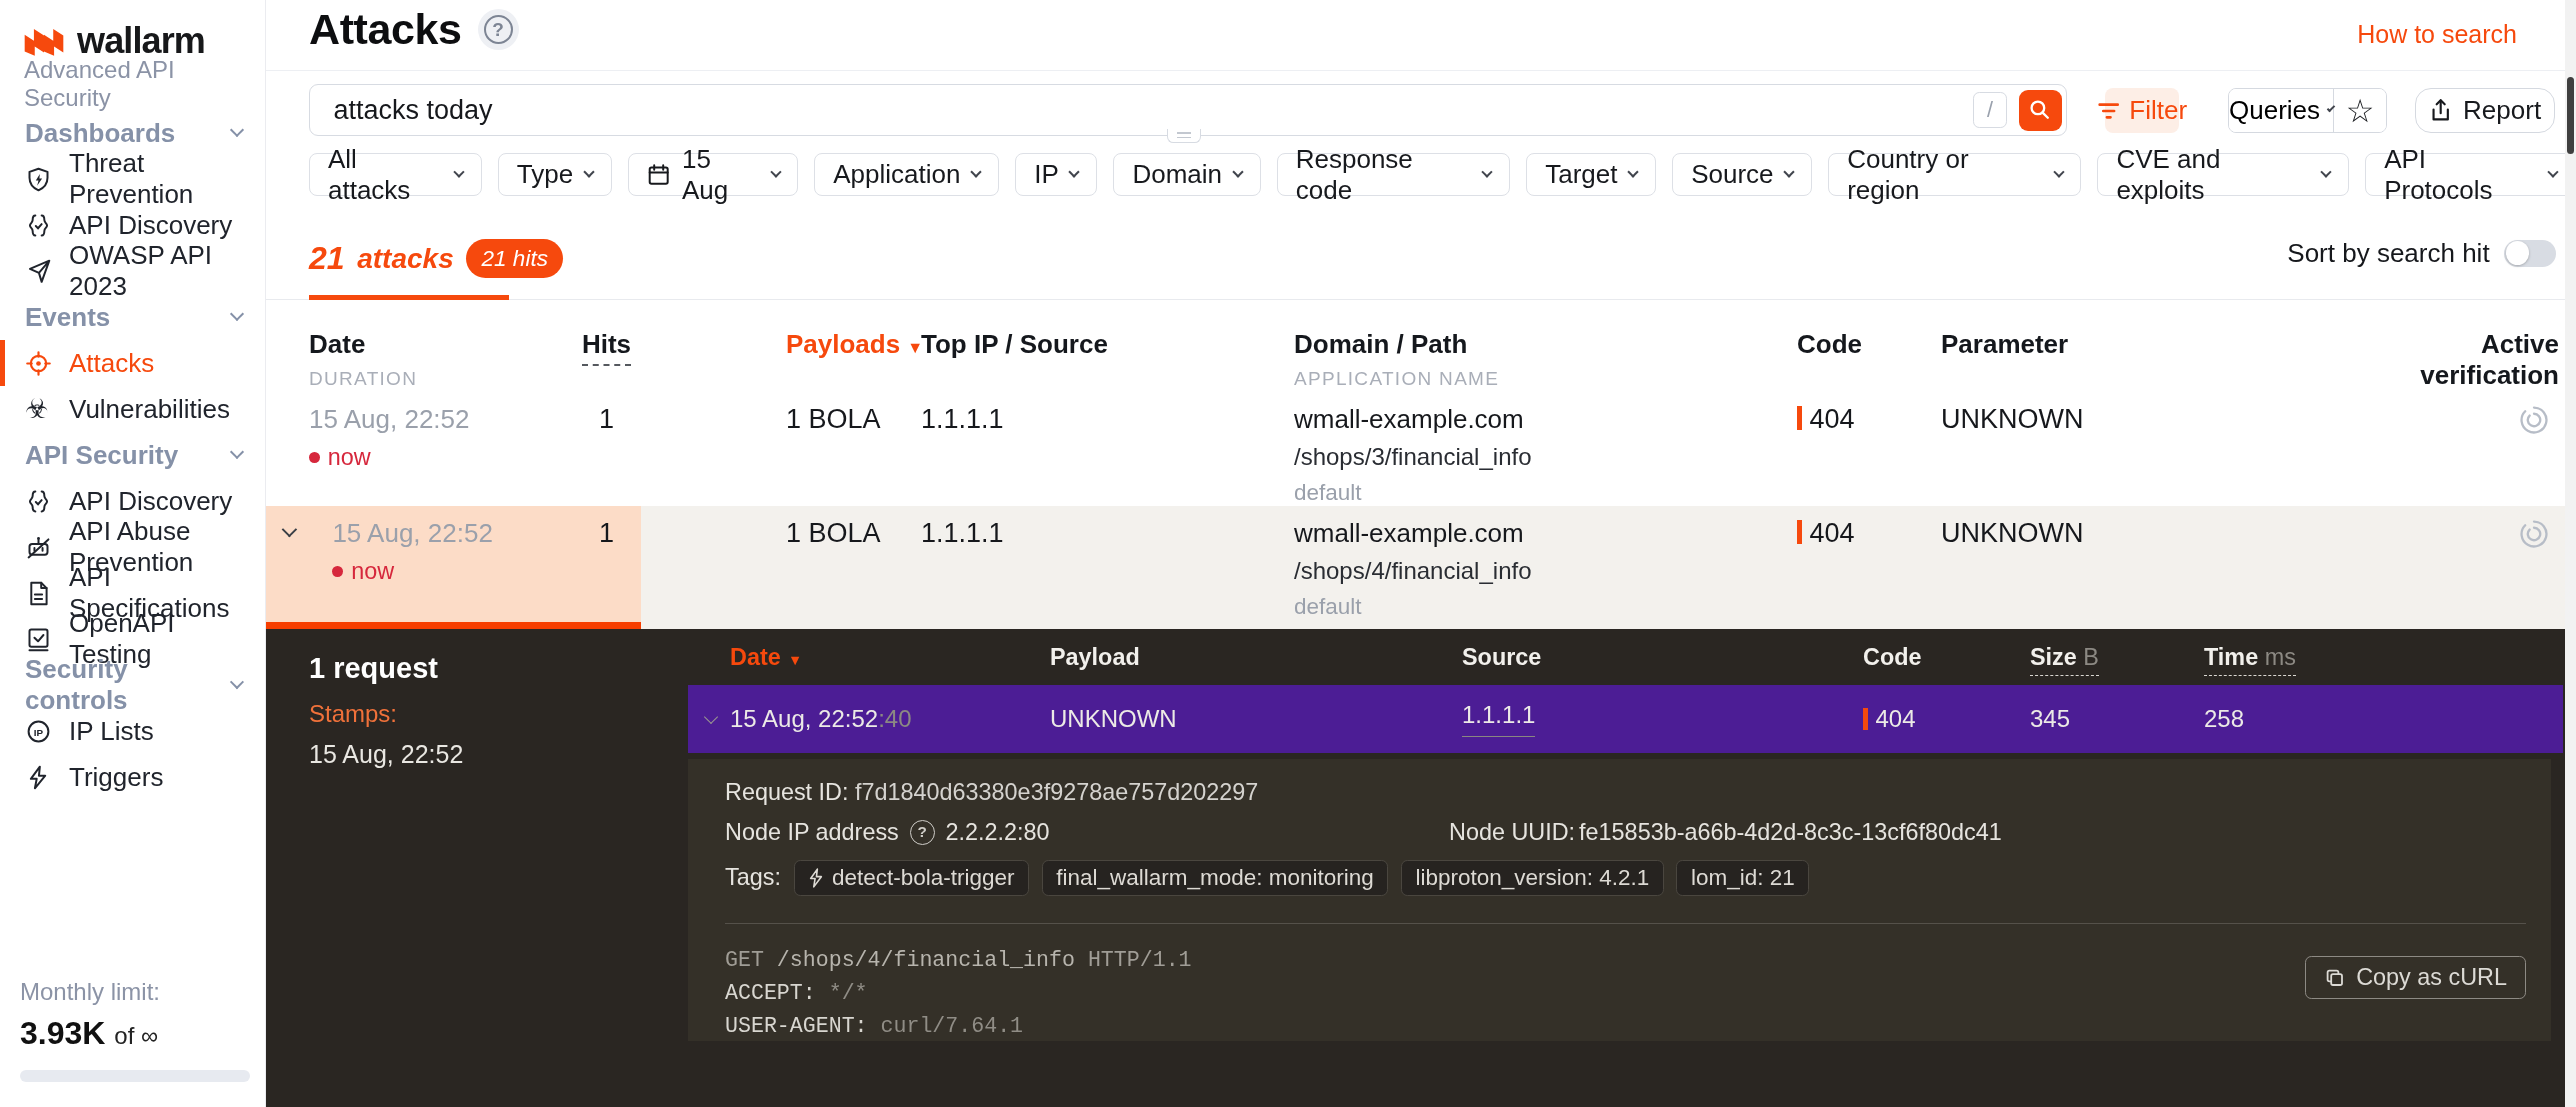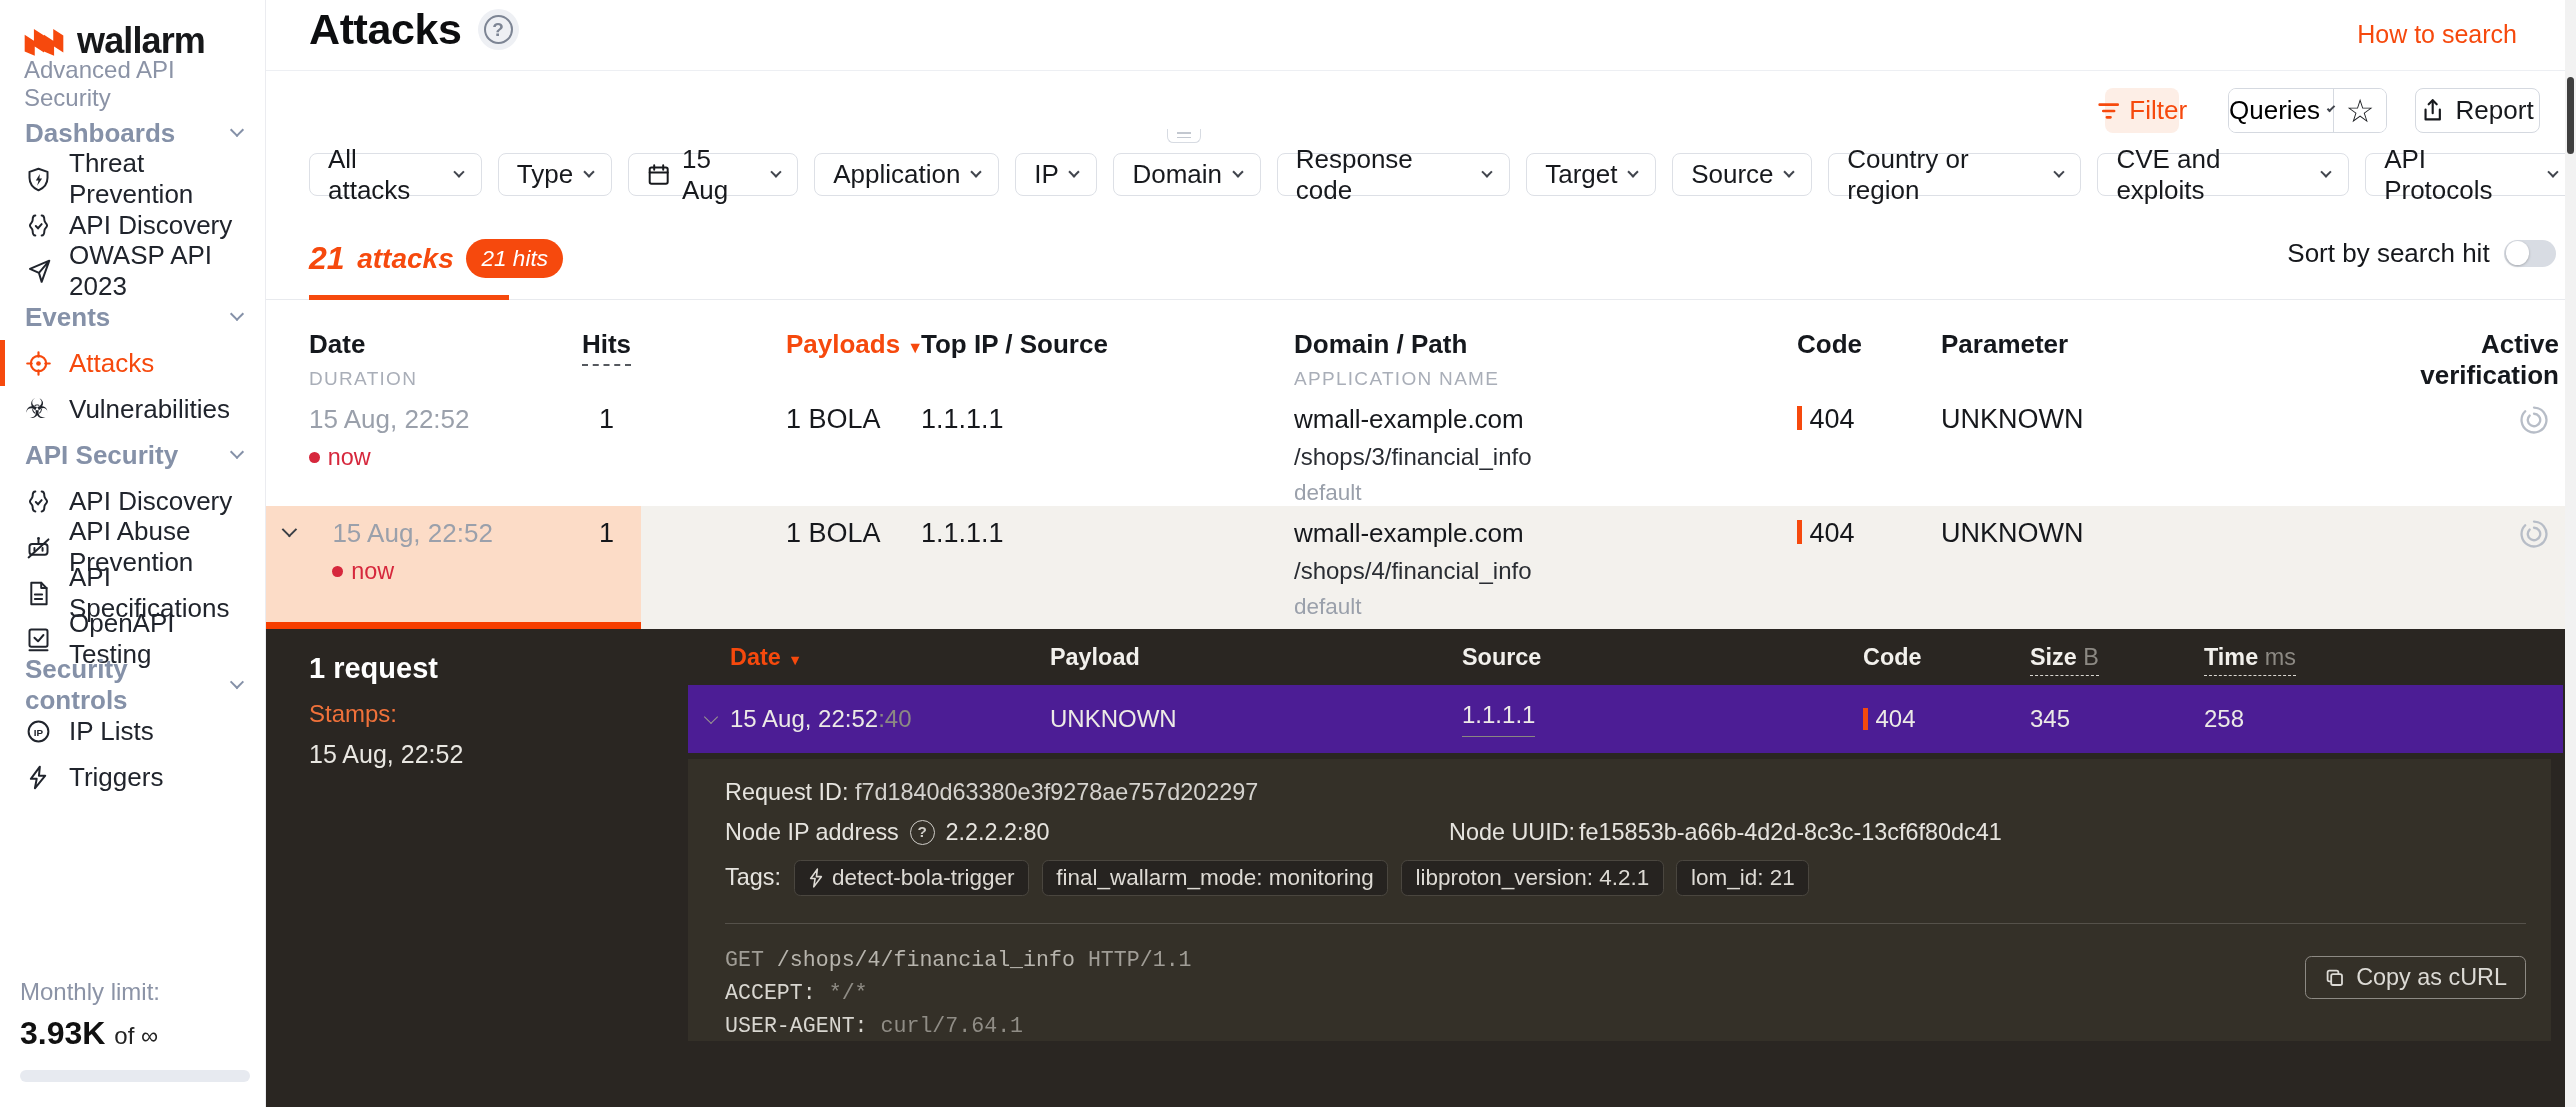--- a/index.html
+++ b/index.html
@@ -54,21 +54,21 @@
   .expand-handle i { width:14.4px; height:1.8px; background:#c3c8d0; }
 
   .btn { display:inline-flex; align-items:center; justify-content:center; gap:10.8px; height:45px;
          border:1.3px solid #d5d9e0; border-radius:8px; background:#fff; font-size:26px; color:#17191d; cursor:pointer; }
   .filter-btn { position:absolute; left:1839px; top:88px; width:74px; border:none; background:#fdeee6; color:#f6490d; gap:9px; }
   .queries-group { position:absolute; left:1962px; top:88px; height:45px; display:flex; border:1.3px solid #d5d9e0; border-radius:8px; overflow:hidden; }
   .queries-btn { width:104px; height:100%; display:flex; align-items:center; justify-content:center; gap:9px;
                  font-size:26px; background:#fff; border:none; cursor:pointer; }
   .star-btn { width:53px; height:100%; display:flex; align-items:center; justify-content:center; background:#fff;
               border:none; border-left:1.3px solid #d5d9e0; cursor:pointer; font-size:32px; color:#17191d; }
-  .report-btn { position:absolute; left:2149px; top:88px; width:125px; }
+  .report-btn { position:absolute; left:2149px; top:88px; width:140px;border-radius:16px; }
   .chev-sm { width:8px; height:8px; border-right:2.2px solid #41454d; border-bottom:2.2px solid #41454d;
              transform:rotate(45deg); margin-top:-4.5px; }
 
   
   .chips { position:absolute; left:43px; top:153px; display:flex; gap:16px; }
   .chip { height:43px; border:1.3px solid #dde0e6; border-radius:8px; background:#fff; padding:0 18px;
           display:flex; align-items:center; gap:11.7px; font-size:26px; color:#17191d; cursor:pointer; }
 
   
   .tabbar { position:absolute; left:0; top:225px; right:0; height:75px; border-bottom:0.9px solid #e8eaee; }
@@ -316,20 +316,32 @@
 <div class="main">
   <div class="page-title-row">
     <span class="page-title">Attacks</span>
     <span class="help-disc">
       <span class="help-ring">?</span>
     </span>
   </div>
   <a class="how-to">How to search</a>
   <div class="top-divider"></div>
 
+  <div class="search-wrap">
+    <input class="search-input" value="attacks today" style="">
+    <span class="slash-hint">/</span>
+    <button class="search-btn">
+      <span>
+        <svg width="23.4" height="23.4" viewBox="0 0 26 26" fill="none" stroke="#fff" stroke-width="2.6" stroke-linecap="round">
+          <circle cx="11" cy="11" r="7"></circle>
+            <path d="M16.5 16.5 L22 22"></path>
+        </svg>
+      </span>
+    </button>
+  </div>
   <div class="expand-handle">
       <i></i>
       <i></i>
     </div>
 
   <button class="btn filter-btn">
     <span>
       <svg width="23.4" height="20" viewBox="0 0 26 22" stroke="#f6490d" stroke-width="3" stroke-linecap="round">
         <path d="M3 4 h20 M7 11 h12 M11 18 h4"></path>
       </svg>

